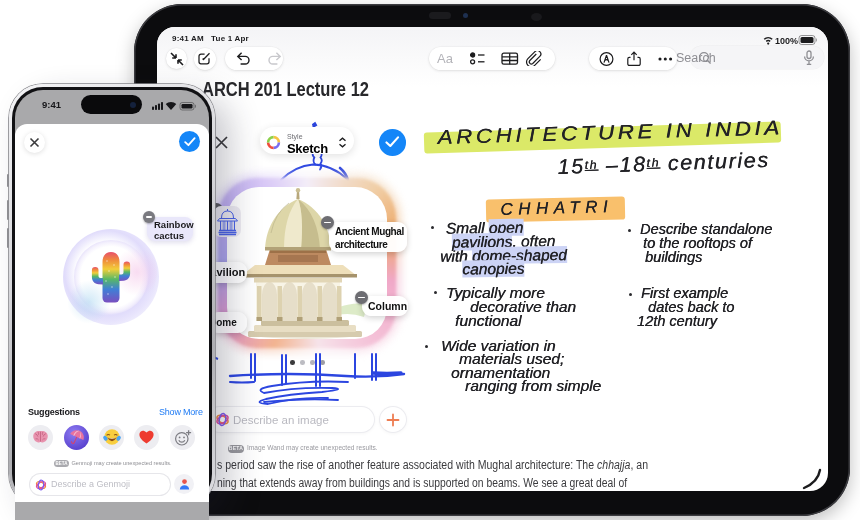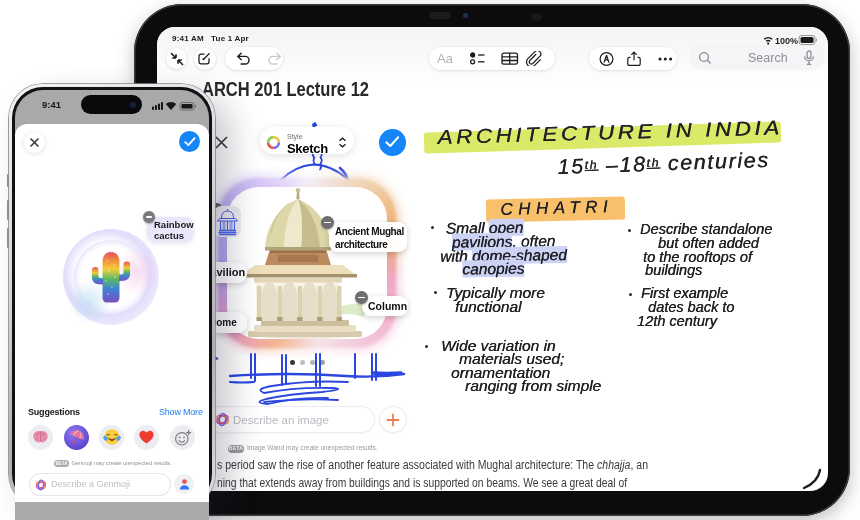--- a/index.html
+++ b/index.html
@@ -90,21 +90,21 @@
       <circle cx="62" cy="8" r="1.55"></circle>
       <circle cx="67.3" cy="8" r="1.55"></circle>
       <circle cx="72.6" cy="8" r="1.55"></circle>
     </g>
 </svg>
 <div class="pill" style="left:690px; top:46px; width:134px; height:23px; background:#f5f5f7; box-shadow:0 0 0 0.5px rgba(0,0,0,0.05);"></div>
 <svg class="abs" style="left:698px; top:51px;" width="14" height="14" viewBox="0 0 14 14">
     <circle cx="6" cy="6" r="4.4" fill="none" stroke="#8e8e93" stroke-width="1.4"></circle>
     <path d="M9.3 9.3 L12.6 12.6" stroke="#8e8e93" stroke-width="1.4"></path>
   </svg>
-<div class="abs" style="left:748px; top:51px; font-size:12.5px; color:#8e8e93;">Search</div>
+<div class="abs" style="left:676px; top:51px; font-size:12.5px; color:#8e8e93;">Search</div>
 <svg class="abs" style="left:803px; top:50px;" width="12" height="16" viewBox="0 0 12 16">
   <g stroke="#8e8e93" stroke-width="1.3" fill="none">
       <rect x="4" y="1" width="4" height="7.5" rx="2"></rect>
       <path d="M1.6 6.5 a4.4 4.4 0 0 0 8.8 0 M6 11 v3 M3.8 14.4 h4.4"></path>
     </g>
 </svg>
 
 <div class="abs" style="left: 202px; top: 78px; font-size: 19.5px; font-weight: 700; color: rgb(40, 40, 43); letter-spacing: 0px; white-space: nowrap; transform-origin: left top; transform: scaleX(0.846641);" id="notetitle">ARCH 201 Lecture 12</div>
 
 <svg class="abs" style="left:214px; top:135px;" width="15" height="15" viewBox="0 0 15 15">
@@ -276,31 +276,31 @@
 <div class="abs" style="left:628px; top:229px; width:3px; height:3px; border-radius:50%; background:#2a2a2e;"></div>
 <div class="abs" style="left:629px; top:293px; width:3px; height:3px; border-radius:50%; background:#2a2a2e;"></div>
 <div class="hw" style="left:431px; top:221px; font-size:15.5px; line-height:13.8px; transform:rotate(-0.8deg);">
 <span style="display:block; padding-left:15px;">Small <span class="hl">open</span></span>
 <span style="display:block; padding-left:21px;"><span class="hl">pavilions</span>, often</span>
 <span style="display:block; padding-left:9px;">with <span class="hl">dome-shaped</span></span>
 <span style="display:block; padding-left:31px;"><span class="hl">canopies</span></span>
 </div>
 <div class="hw" style="left:434px; top:286px; font-size:15.5px; line-height:13.8px;">
 <span style="display:block; padding-left:12px;">Typically more</span>
+<span style="display:block; padding-left:36px;">decorative than</span>
 <span style="display:block; padding-left:21px;">functional</span>
 </div>
 <div class="hw" style="left:428px; top:339px; font-size:15.5px; line-height:13.3px;">
 <span style="display:block; padding-left:13px;">Wide variation in</span>
 <span style="display:block; padding-left:31px;">materials used;</span>
 <span style="display:block; padding-left:23px;">ornamentation</span>
 <span style="display:block; padding-left:37px;">ranging from simple</span>
 </div>
 <div class="hw" style="left:628px; top:223px; font-size:14.5px; line-height:13.8px;">
 <span style="display:block; padding-left:12px;">Describe standalone</span>
-<span style="display:block; padding-left:30px;">but often added</span>
 <span style="display:block; padding-left:15px;">to the rooftops of</span>
 <span style="display:block; padding-left:17px;">buildings</span>
 </div>
 <div class="hw" style="left:629px; top:287px; font-size:14.5px; line-height:13.8px;">
 <span style="display:block; padding-left:12px;">First example</span>
 <span style="display:block; padding-left:19px;">dates back to</span>
 <span style="display:block; padding-left:8px;">12th century</span>
 </div>
 
 <div class="abs" id="iphone" style="left:9px; top:84px; width:206px; height:424px; border-radius:34px; background:linear-gradient(150deg,#f4f4f6 0%,#d4d4d8 40%,#aeaeb2 70%,#e0e0e4 100%); box-shadow:0 0 0 0.8px #85858a, 16px 13px 32px rgba(35,35,55,0.24);">

